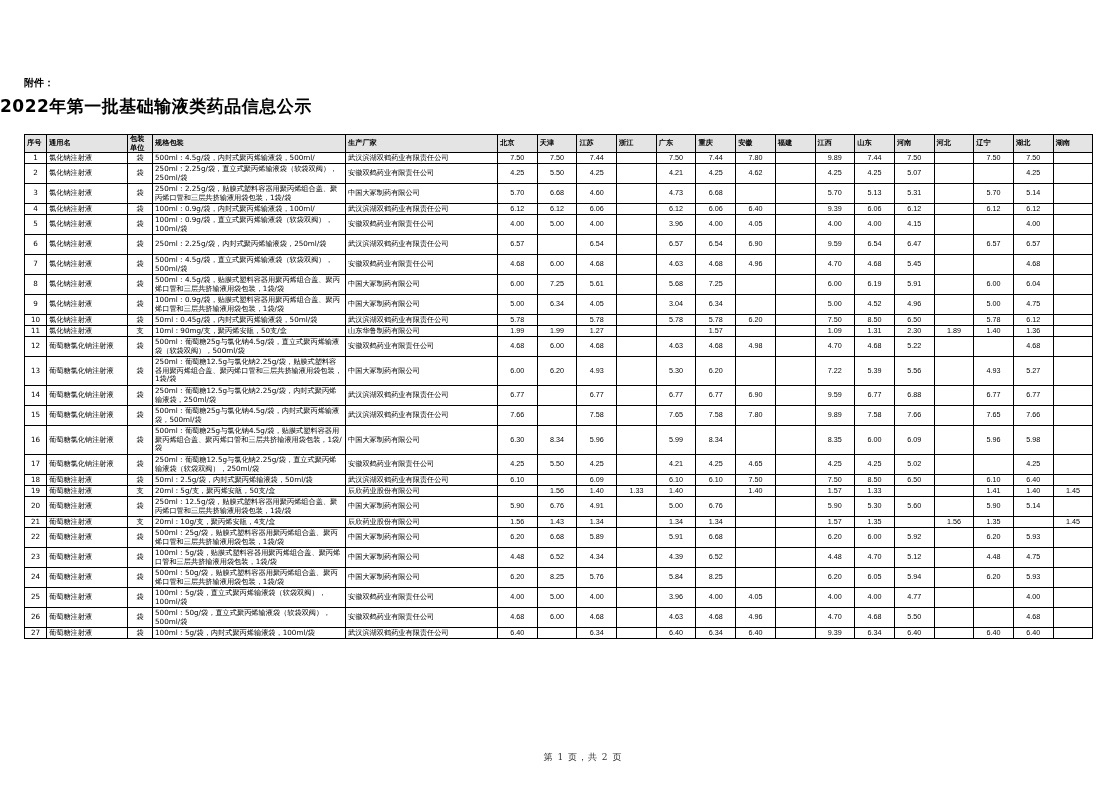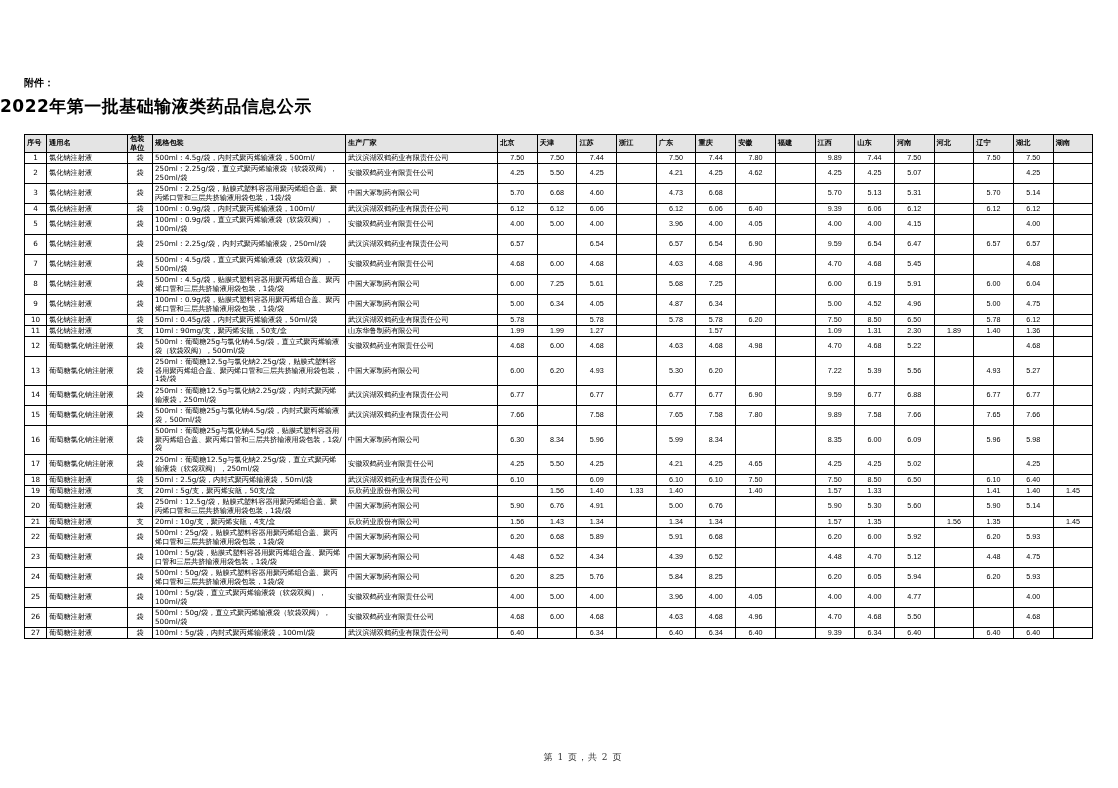--- a/index.html
+++ b/index.html
@@ -240,21 +240,21 @@
       <tr style="height: 20px;">
         <td class="c-no">9</td>
         <td class="c-name">氯化钠注射液</td>
         <td class="c-unit">袋</td>
         <td class="c-spec">100ml：0.9g/袋，贴膜式塑料容器用聚丙烯组合盖、聚丙烯口管和三层共挤输液用袋包装，1袋/袋</td>
         <td class="c-mfr">中国大冢制药有限公司</td>
         <td class="c-num">5.00</td>
         <td class="c-num">6.34</td>
         <td class="c-num">4.05</td>
         <td class="c-num"></td>
-        <td class="c-num">4.87</td>
+        <td class="c-num">3.04</td>
         <td class="c-num">6.34</td>
         <td class="c-num"></td>
         <td class="c-num"></td>
         <td class="c-num">5.00</td>
         <td class="c-num">4.52</td>
         <td class="c-num">4.96</td>
         <td class="c-num"></td>
         <td class="c-num">5.00</td>
         <td class="c-num">4.75</td>
         <td class="c-num"></td>

